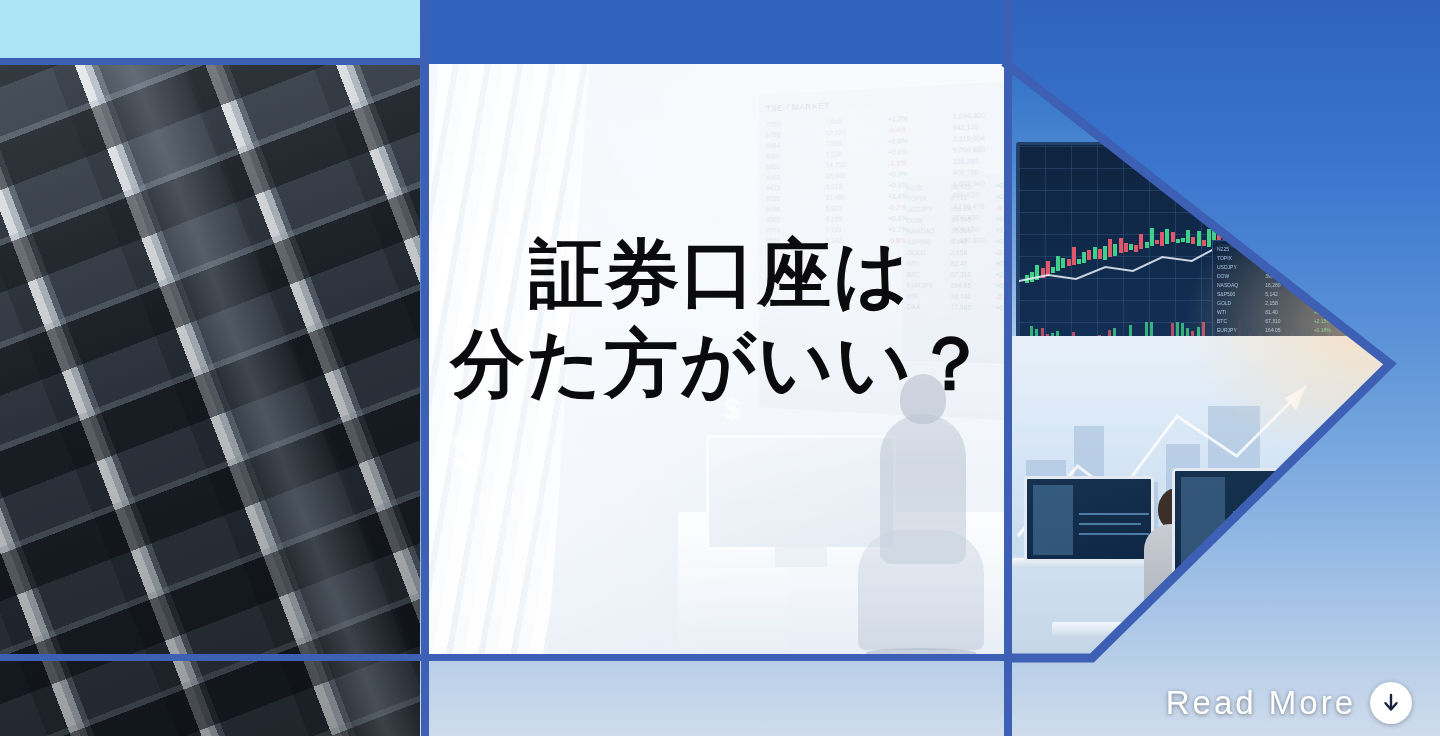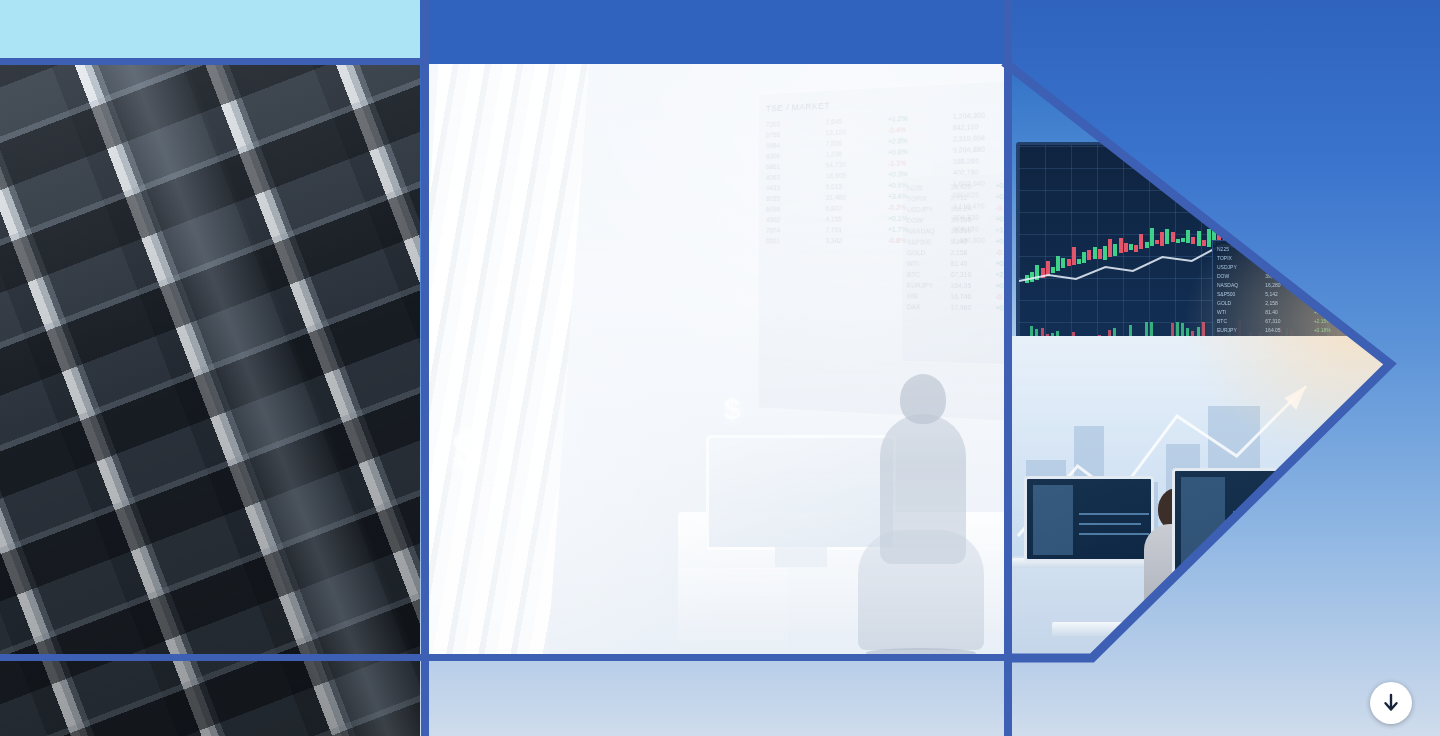--- a/index.html
+++ b/index.html
@@ -739,24 +739,27 @@
 
   <div class="frame">
     <div class="fl fl-left-h"></div>
     <div class="fl fl-left-b"></div>
     <div class="fl fl-mid-h"></div>
     <div class="fl fl-mid-v1"></div>
     <div class="fl fl-mid-v2"></div>
   </div>
 
   <div class="headline">
+    <div>証券口座は</div>
+    <div>分た方がいい？</div>
   </div>
 
 
   <div class="readmore">
+    <span class="readmore-label">Read More</span>
     <span class="readmore-circle">
       <svg width="24" height="24" viewBox="0 0 24 24" aria-hidden="true">
         <path d="M12 4 L12 17 M12 18.5 L6.5 12.2 M12 18.5 L17.5 12.2" fill="none" stroke="#16233b" stroke-width="2.4" stroke-linecap="round" stroke-linejoin="round"></path>
       </svg>
     </span>
   </div>
 
 </div>
 
 </body></html>

